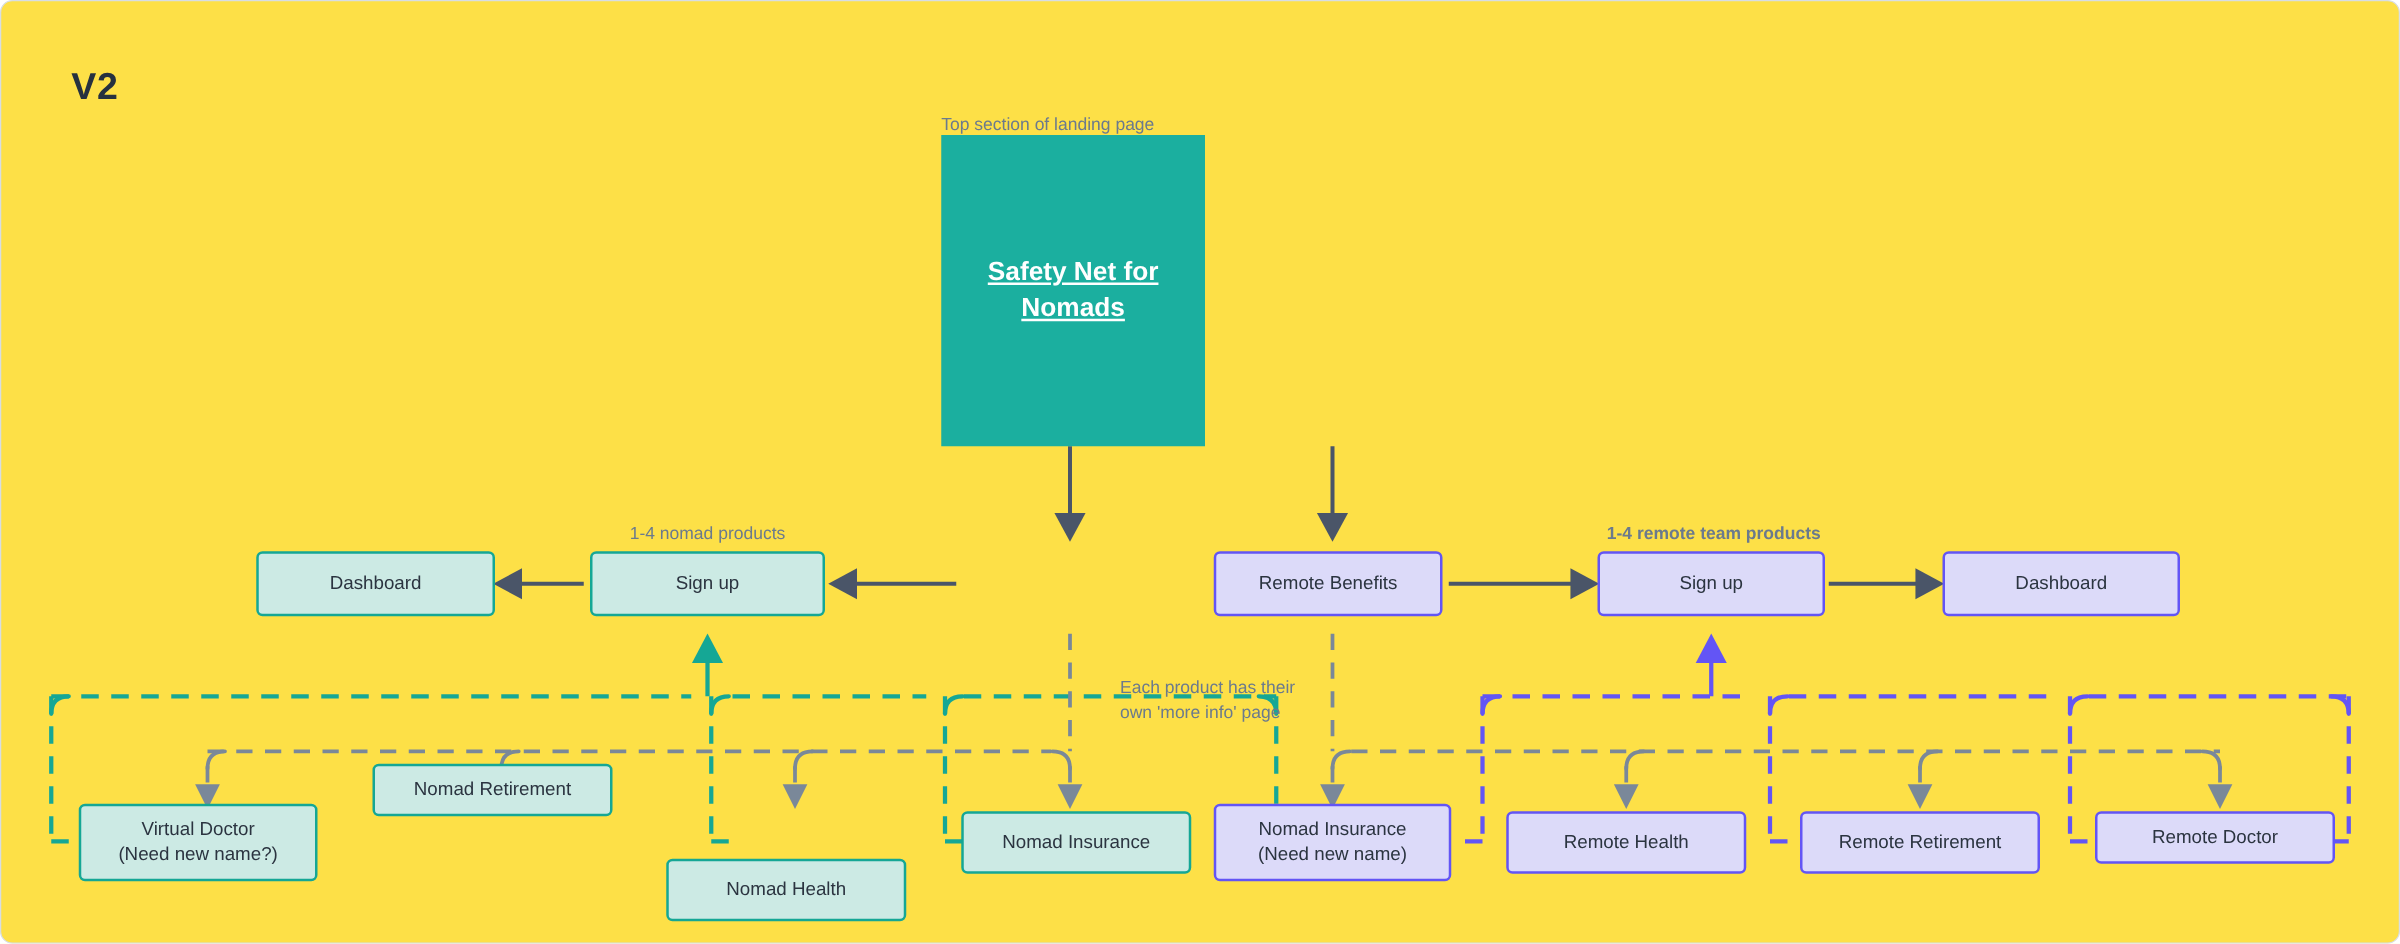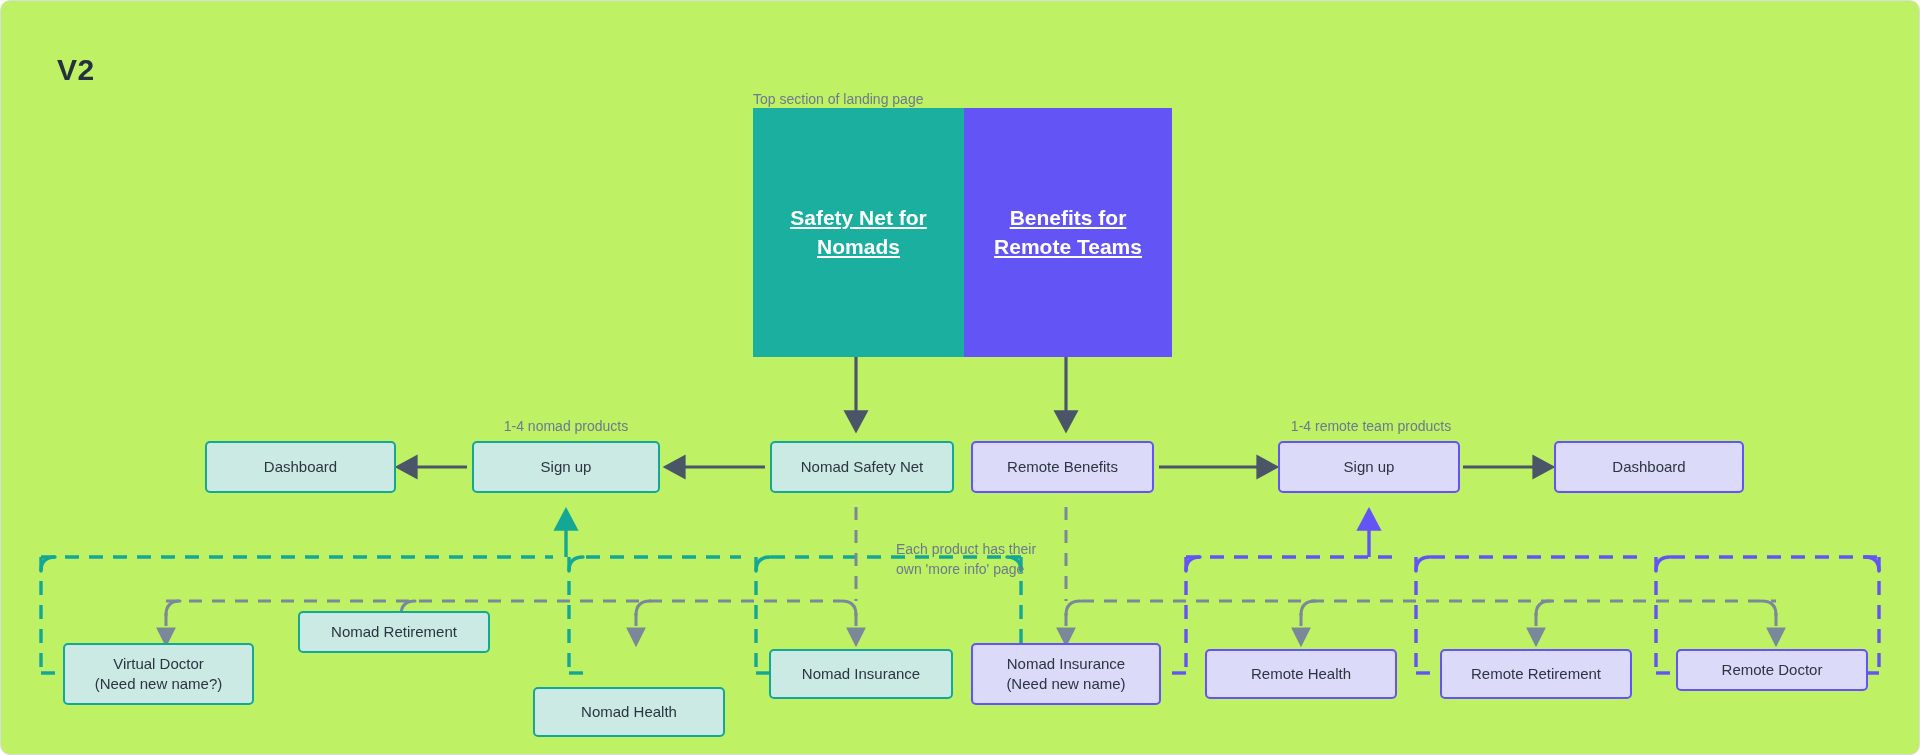--- a/index.html
+++ b/index.html
@@ -8,21 +8,21 @@
     padding: 0;
     background: #ffffff;
   }
   body {
     font-family: "Liberation Sans", sans-serif;
   }
   #canvas {
     position: relative;
     width: 1920px;
     height: 755px;
-    background: #bef264;
+    background: #fde047;
     box-sizing: border-box;
     border: 1px solid #d7dde4;
     border-radius: 10px;
     overflow: hidden;
   }
   
   #wires {
     position: absolute;
     left: 0; top: 0;
     width: 1920px;
@@ -239,43 +239,37 @@
       <line x1="1300" y1="632" x2="1300" y2="642" marker-end="url(#ah-gray)"></line>
       <line x1="1535" y1="632" x2="1535" y2="642" marker-end="url(#ah-gray)"></line>
       <line x1="1775" y1="632" x2="1775" y2="642" marker-end="url(#ah-gray)"></line>
     </g>
   </svg>
 
   <div class="caption" style="left:752px; top:88px;">Top section of landing page</div>
 
   <div class="caption center" style="left:460px; top:415px; width:210px;">1-4 nomad products</div>
 
-  <div class="caption center" style="left:1262px; top:415px; width:216px;">1-4 remote team products</div>
+  <div class="caption center" style="left:1262px; top:415px; width:216px;font-weight:bold;">1-4 remote team products</div>
 
   <div class="caption" style="left:895px; top:538px; width:200px;">Each product has their
 own 'more info' page</div>
 
   <div class="hero-half hero-left" style="left:752px; top:107px; width:211px; height:249px;">
     <span>Safety Net for Nomads</span>
   </div>
-  <div class="hero-half hero-right" style="left:963px; top:107px; width:208px; height:249px;">
-    <span>Benefits for Remote Teams</span>
-  </div>
 
   <div class="node box teal" style="left:204px; top:440px; width:191px; height:52px;">
     <span>Dashboard</span>
   </div>
 
   <div class="node box teal" style="left:471px; top:440px; width:188px; height:52px;">
     <span>Sign up</span>
   </div>
 
-  <div class="node box teal" style="left:769px; top:440px; width:184px; height:52px;">
-    <span>Nomad Safety Net</span>
-  </div>
 
   <div class="node box purple" style="left:970px; top:440px; width:183px; height:52px;">
     <span>Remote Benefits</span>
   </div>
 
   <div class="node box purple" style="left:1277px; top:440px; width:182px; height:52px;">
     <span>Sign up</span>
   </div>
 
   <div class="node box purple" style="left:1553px; top:440px; width:190px; height:52px;">

